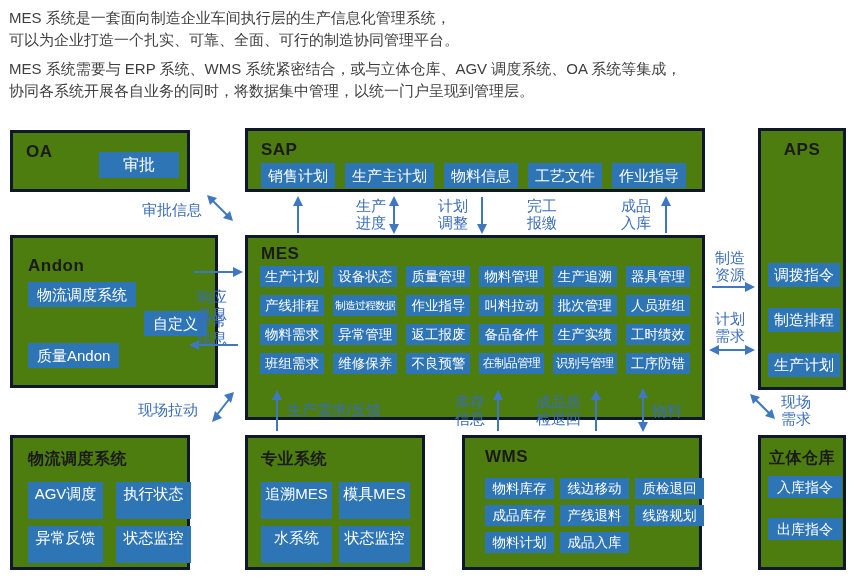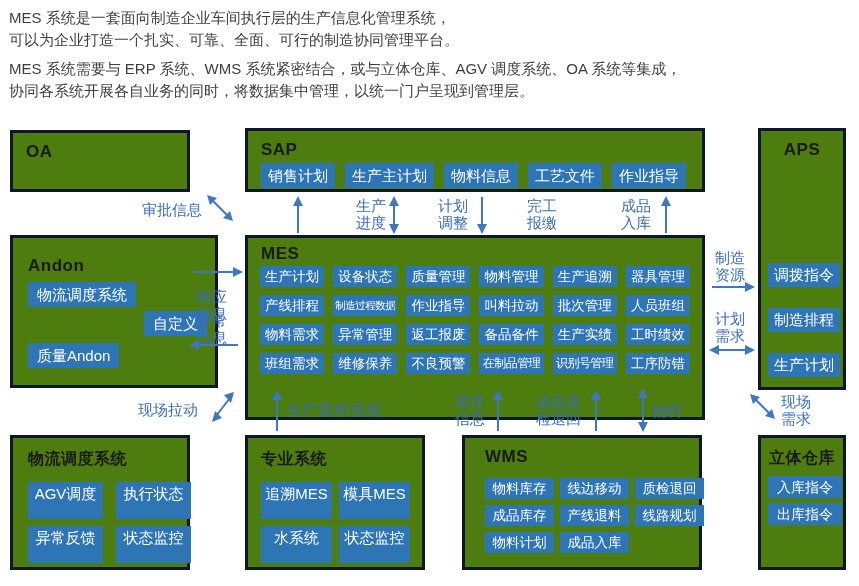--- a/index.html
+++ b/index.html
@@ -57,21 +57,21 @@
   .specialty { left:245px; top:435px; width:180px; height:135px; }
   .specialty .box-title { top:11px; }
   .spec-grid { position:absolute; left:13px; top:44px; display:grid; grid-template-columns:repeat(2,71px); column-gap:7px; row-gap:7px; }
   .spec-grid .chip { font-size:15px; }
   .wms { left:462px; top:435px; width:240px; height:135px; }
   .wms .box-title { top:9px; left:20px; }
   .wms-grid { position:absolute; left:20px; top:40px; display:grid; grid-template-columns:repeat(3,69px); column-gap:6px; row-gap:6px; }
   .wms-grid .chip { height:21px; line-height:21px; font-size:13.5px; }
   .warehouse { left:758px; top:435px; width:88px; height:135px; }
   .warehouse .box-title { top:10px; }
-  .wh-chips { position:absolute; left:7px; top:38px; display:flex; flex-direction:column; gap:5px; }
+  .wh-chips { position:absolute; left:7px; top:38px; display:flex; flex-direction:column; gap:20px; }
   .wh-chips .chip { width:74px; font-size:14px; height:22px; line-height:22px; }
   
   .lbl { position:absolute; color:#3a6db8; font-size:15px; line-height:17px; white-space:pre-line; }
   .l-approval  { left:142px; top:201px; }
   .l-prodprog  { left:356px; top:197px; }
   .l-planadj   { left:438px; top:197px; }
   .l-complete  { left:527px; top:197px; }
   .l-finishin  { left:621px; top:197px; }
   .l-response  { left:197px; top:240px;margin-top:48px; }
   .l-abnormal  { left:197px; top:312px; }
@@ -110,20 +110,21 @@
 
   <div class="intro">
     <div class="line1">MES 系统是一套面向制造企业车间执行层的生产信息化管理系统，</div>
     <div class="line2">可以为企业打造一个扎实、可靠、全面、可行的制造协同管理平台。</div>
     <div class="line3">MES 系统需要与 ERP 系统、WMS 系统紧密结合，或与立体仓库、AGV 调度系统、OA 系统等集成，</div>
     <div class="line4">协同各系统开展各自业务的同时，将数据集中管理，以统一门户呈现到管理层。</div>
   </div>
 
   <section class="box oa">
     <div class="box-title">OA</div>
+    <div class="oa-chips"><span class="chip">审批</span></div>
   </section>
 
   <section class="box sap">
     <div class="box-title">SAP</div>
     <div class="sap-chips">
         <span class="chip">销售计划</span>
         <span class="chip">生产主计划</span>
         <span class="chip">物料信息</span>
         <span class="chip">工艺文件</span>
         <span class="chip">作业指导</span>

